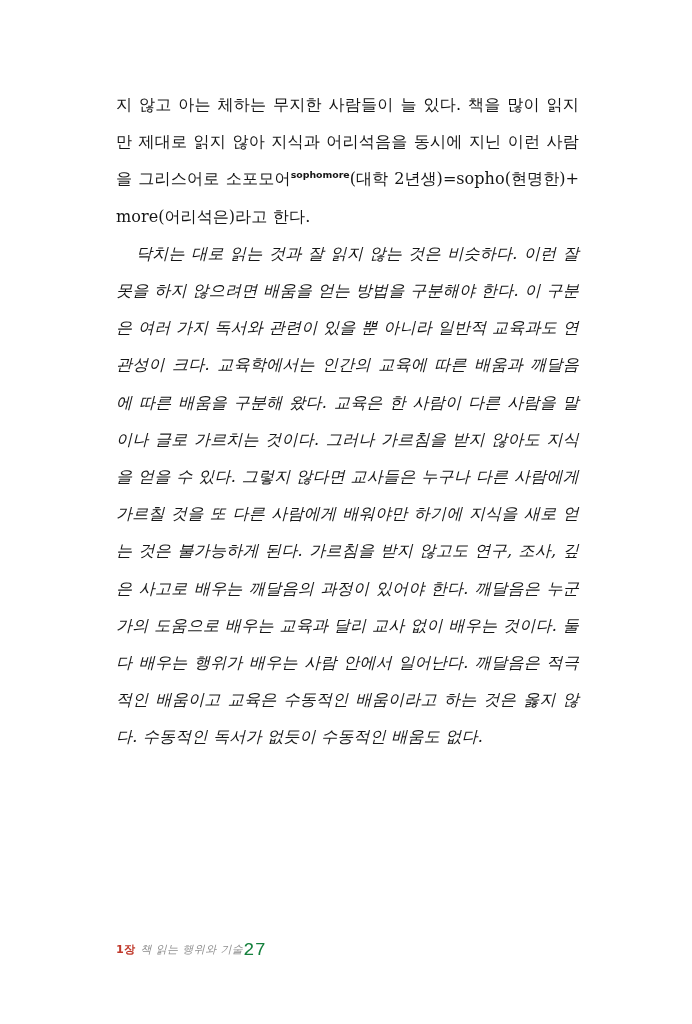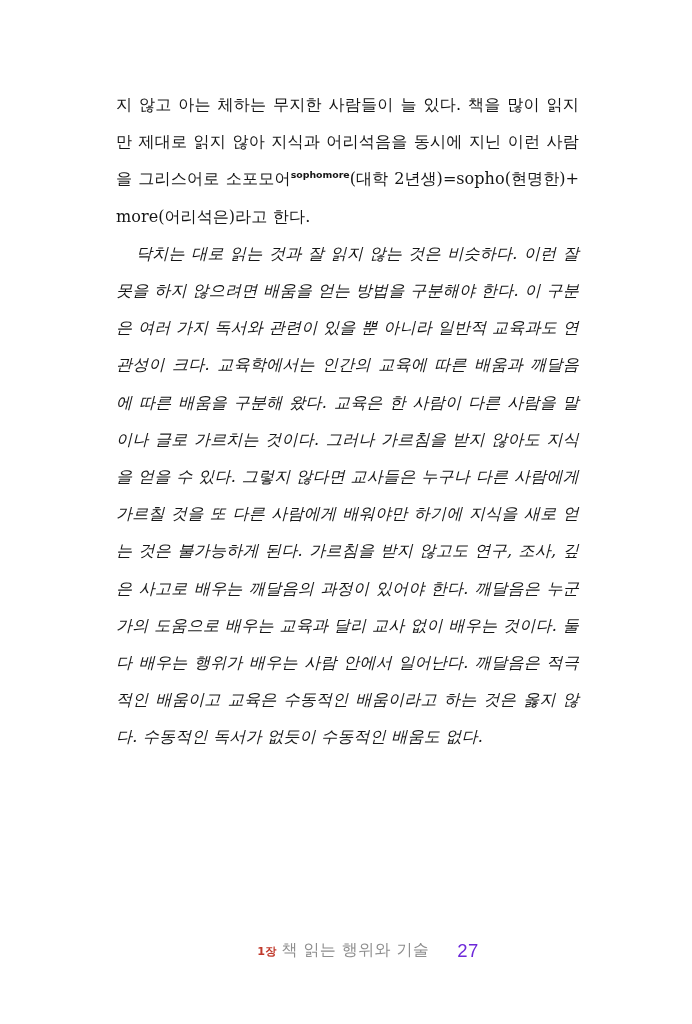--- a/index.html
+++ b/index.html
@@ -69,46 +69,46 @@
   }
 
   .footer {
     position: absolute;
     left: 116px;
     top: 938px;
     width: 504px;
     height: 26px;
     display: flex;
     align-items: baseline;
-    justify-content: center;
+    justify-content: flex-start;
     gap: 0;
   }
 
   .footer-chapter {
     font-size: 11.2px;
     font-weight: 700;
     color: #c0392b;
     letter-spacing: 0.2px;
     font-family: "DejaVu Sans", "Liberation Sans", sans-serif;
     margin-right: 5px;
   }
 
   .footer-title {
-    font-size: 16px;
+    font-size: 11px;
     color: #8e8e8e;
     letter-spacing: 0.4px;
     font-family: "DejaVu Sans", "Liberation Sans", sans-serif;
+    font-style: italic;
   }
 
   .footer-pageno {
     font-size: 18.5px;
-    color: #6d28d9;
-    font-family: Liberation Sans, sans-serif;
+    color: #15803d;
+    font-family: Liberation Mono, monospace;
     letter-spacing: 0.5px;
-    margin-left: 28px;
     position: relative;
     top: 2px;
   }
 </style>
 </head>
 <body>
 
 <div class="page">
 
   <div class="text-column">

